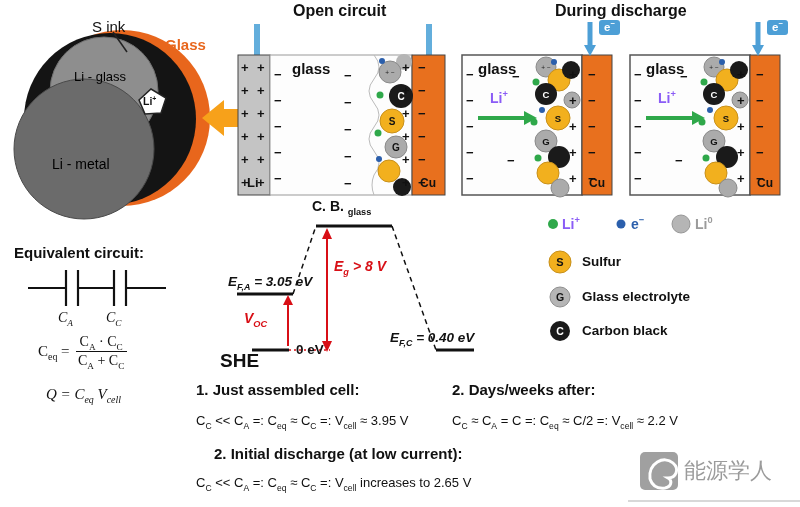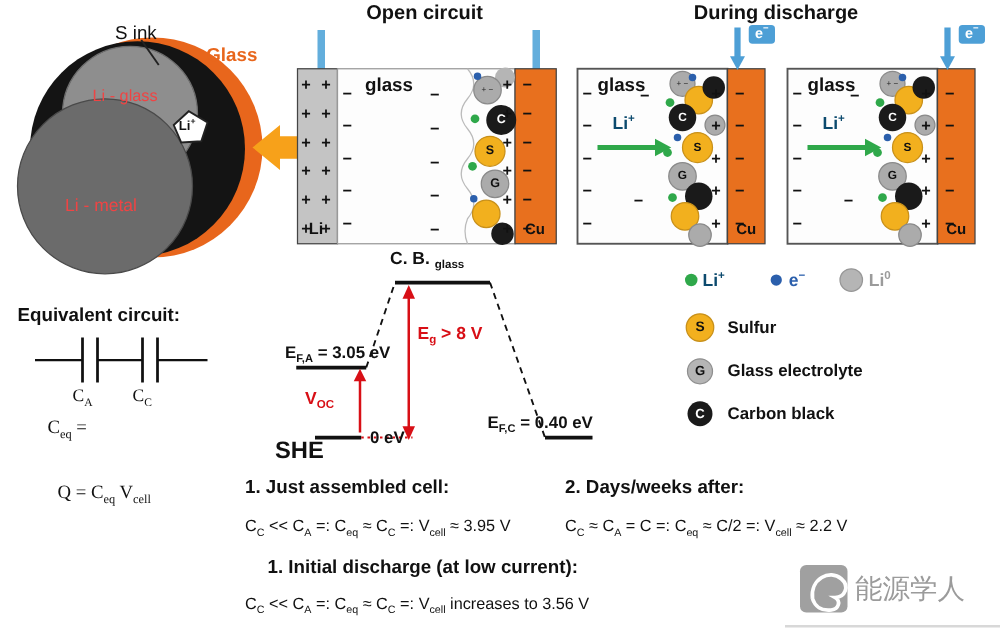--- a/index.html
+++ b/index.html
@@ -2,24 +2,24 @@
 <html><head>
 <meta charset="utf-8">
 <style>
   *{margin:0;padding:0;box-sizing:border-box}
   html,body{width:800px;height:507px}
   body{position:relative;background:#fff;font-family:"Liberation Sans",sans-serif;color:#111;overflow:hidden}
   svg{position:absolute;left:0;top:0}
   .abs{position:absolute;white-space:nowrap;line-height:1.15}
   .pre{white-space:pre-line;text-align:center}
   sub,sup{font-size:.66em;line-height:0}
-  .b{font-weight:700}.sb{font-weight:600}.it{}
+  .b{font-weight:700}.sb{font-weight:600}.it{font-style:italic}
   .serif{font-family:"Liberation Serif",serif}
-  .red{color:#D80F16}.green{color:#0c4a6e}.blue{color:#2B5FAC}
-  .gray{color:#9B9B9B}.white{color:#ef4444}.orange{color:#E8661C}
+  .red{color:#D80F16}.green{color:#8b5cf6}.blue{color:#2B5FAC}
+  .gray{color:#9B9B9B}.white{color:#000000}.orange{color:#E8661C}
   .t16{font-size:16px}.t15{font-size:15px}.t14{font-size:14px}
   .t13{font-size:13px}.t12{font-size:12px}
   .sign{font-size:13px;font-weight:700}
   .note-b{font-size:13px}
   .echip{background:#4D9FD6;color:#fff;font-size:11.5px;font-weight:700;padding:1px 5px;border-radius:3px}
   .eq{display:flex;align-items:center;gap:6px;font-family:"Liberation Serif",serif;font-size:15px}
   .frac{display:inline-flex;flex-direction:column;text-align:center;font-size:14px}
   .frac .num{border-bottom:1.3px solid #111;padding:0 4px 1px}
   .frac .den{padding-top:1px}
 </style>
@@ -267,30 +267,34 @@
 <div class="abs t14 b it red" style="left:244px;top:310px"><span>V</span><sub>OC</sub></div>
 <div class="abs b" style="left:220px;top:350px;font-size:19px">SHE</div>
 <div class="abs b" style="left:296px;top:342px;font-size:13.5px">0 eV</div>
 <div class="abs sb it" style="left:390px;top:330px;font-size:13.5px"><span>E</span><sub>F,C</sub><span> = 0.40 eV</span></div>
 
 <div class="abs t15 b" style="left:14px;top:244px">Equivalent circuit:</div>
 <div class="abs t14 it serif" style="left:58px;top:310px"><span>C</span><sub>A</sub></div>
 <div class="abs t14 it serif" style="left:106px;top:310px"><span>C</span><sub>C</sub></div>
 <div class="abs eq" style="left:38px;top:334px">
   <span><span>C</span><sub>eq</sub><span> =</span></span>
+  <span class="frac">
+    <span class="num"><span>C</span><sub>A</sub><span> · C</span><sub>C</sub></span>
+    <span class="den"><span>C</span><sub>A</sub><span> + C</span><sub>C</sub></span>
+  </span>
 </div>
 <div class="abs t15 it serif" style="left:46px;top:386px"><span>Q = C</span><sub>eq</sub><span> V</span><sub>cell</sub></div>
 
 <div class="abs t14 b green" style="left:562px;top:216px"><span>Li</span><sup>+</sup></div>
 <div class="abs t14 b blue" style="left:631px;top:216px"><span>e</span><sup>−</sup></div>
 <div class="abs t14 b gray" style="left:695px;top:216px"><span>Li</span><sup>0</sup></div>
 <div class="abs sb" style="left:582px;top:254px;font-size:13.5px">Sulfur</div>
 <div class="abs sb" style="left:582px;top:289px;font-size:13.5px">Glass electrolyte</div>
 <div class="abs sb" style="left:582px;top:323px;font-size:13.5px">Carbon black</div>
 
 <div class="abs t15 b" style="left:196px;top:381px">1. Just assembled cell:</div>
 <div class="abs t15 b" style="left:452px;top:381px">2. Days/weeks after:</div>
 <div class="abs note-b" style="left:196px;top:414px"><span>C</span><sub>C</sub><span> &lt;&lt; </span><span>C</span><sub>A</sub><span> =: </span><span>C</span><sub>eq</sub><span> ≈ </span><span>C</span><sub>C</sub><span> =: </span><span>V</span><sub>cell</sub><span> ≈ 3.95 V</span></div>
 <div class="abs note-b" style="left:452px;top:414px"><span>C</span><sub>C</sub><span> ≈ </span><span>C</span><sub>A</sub><span> = C =: </span><span>C</span><sub>eq</sub><span> ≈ C/2 =: </span><span>V</span><sub>cell</sub><span> ≈ 2.2 V</span></div>
-<div class="abs t15 b" style="left:214px;top:445px">1. Initial discharge (at low current):</div>
-<div class="abs note-b" style="left:196px;top:476px"><span>C</span><sub>C</sub><span> &lt;&lt; </span><span>C</span><sub>A</sub><span> =: </span><span>C</span><sub>eq</sub><span> ≈ </span><span>C</span><sub>C</sub><span> =: </span><span>V</span><sub>cell</sub><span> increases to 3.56 V</span></div>
+<div class="abs t15 b" style="left:214px;top:445px">2. Initial discharge (at low current):</div>
+<div class="abs note-b" style="left:196px;top:476px"><span>C</span><sub>C</sub><span> &lt;&lt; </span><span>C</span><sub>A</sub><span> =: </span><span>C</span><sub>eq</sub><span> ≈ </span><span>C</span><sub>C</sub><span> =: </span><span>V</span><sub>cell</sub><span> increases to 2.65 V</span></div>
 
 <div class="abs gray" style="left:684px;top:458px;font-size:22px">能源学人</div>
 
 </body></html>

